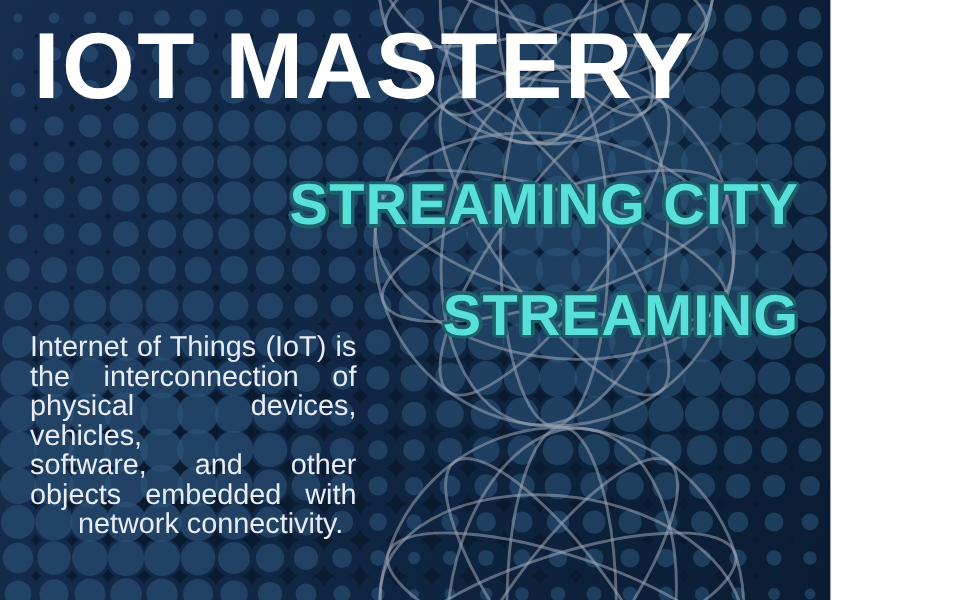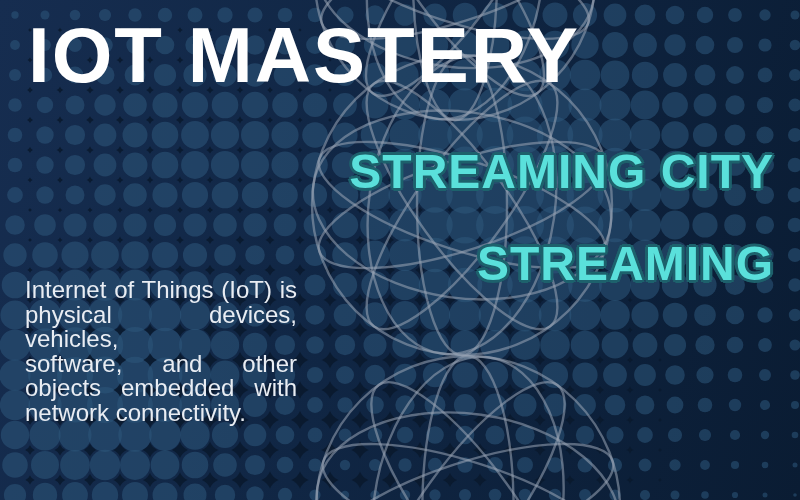--- a/index.html
+++ b/index.html
@@ -1,18 +1,18 @@
 <!DOCTYPE html>
 <html style="--background-left: #162d50; --background-right: #0a1c33; --title-text: #ffffff; --subtitle-fill: #5ae0db; --subtitle-outline: #1d616c; --body-text: #e9edf3; --halftone-dot: #2e587c; --halftone-diamond: #0a1a2e; --globe-stroke: #9aa5b6;"><head>
 <meta charset="utf-8">
 <style>
   html,body{margin:0;padding:0;}
   body{width:800px;height:500px;overflow:hidden;}
   .slide{
-    position:relative;width:800px;height:500px;overflow:hidden;
+    position:relative;width:692px;height:500px;overflow:hidden;
     background:linear-gradient(105deg,var(--background-left,#162d50) 0%,#102644 45%,var(--background-right,#0a1c33) 100%);
     font-family:"Liberation Sans",sans-serif;
   }
   svg.decor{position:absolute;inset:0;display:block;}
   #dots circle{fill:var(--halftone-dot,#2e587c);fill-opacity:.55;}
   #diamonds path{fill:var(--halftone-diamond,#0a1a2e);fill-opacity:.9;}
   #globes ellipse{fill:none;stroke:var(--globe-stroke,#9aa5b6);stroke-width:2.4;stroke-opacity:.55;}
   .title{
     position:absolute;left:28px;top:16px;margin:0;
     font-size:78px;line-height:1;font-weight:bold;letter-spacing:2px;
@@ -27,21 +27,21 @@
       0 3px 0 var(--subtitle-outline,#1d616c), 0 -3px 0 var(--subtitle-outline,#1d616c),
       2.2px 2.2px 0 var(--subtitle-outline,#1d616c), -2.2px 2.2px 0 var(--subtitle-outline,#1d616c),
       2.2px -2.2px 0 var(--subtitle-outline,#1d616c), -2.2px -2.2px 0 var(--subtitle-outline,#1d616c);
   }
   .subtitle span{display:block;}
   .body-text{
     position:absolute;left:25px;top:278px;width:272px;
     font-size:24px;line-height:24.5px;color:var(--body-text,#e9edf3);
   }
   .body-text .jline{text-align:justify;text-align-last:justify;}
-  .body-text .lline{text-align:left;}
+  .body-text .lline{text-align:left;margin-left:40px;}
 </style>
 </head>
 <body>
 
 <div class="slide">
 
   <svg class="decor" viewBox="0 0 800 500" width="800" height="500">
     <g id="dots">
         <circle cx="15" cy="15" r="3.7"></circle>
         <circle cx="45" cy="15" r="4.5"></circle>
@@ -844,19 +844,20 @@
 
   <h1 class="title">IOT MASTERY</h1>
 
   <h2 class="subtitle">
     <span>STREAMING CITY</span>
     <span>STREAMING</span>
   </h2>
 
   <div class="body-text">
       <div class="jline">Internet of Things (IoT) is</div>
+      <div class="jline">the interconnection of</div>
       <div class="jline">physical devices, vehicles,</div>
       <div class="jline">software, and other</div>
       <div class="jline">objects embedded with</div>
       <div class="lline">network connectivity.</div>
     </div>
 
 </div>
 
 </body></html>

